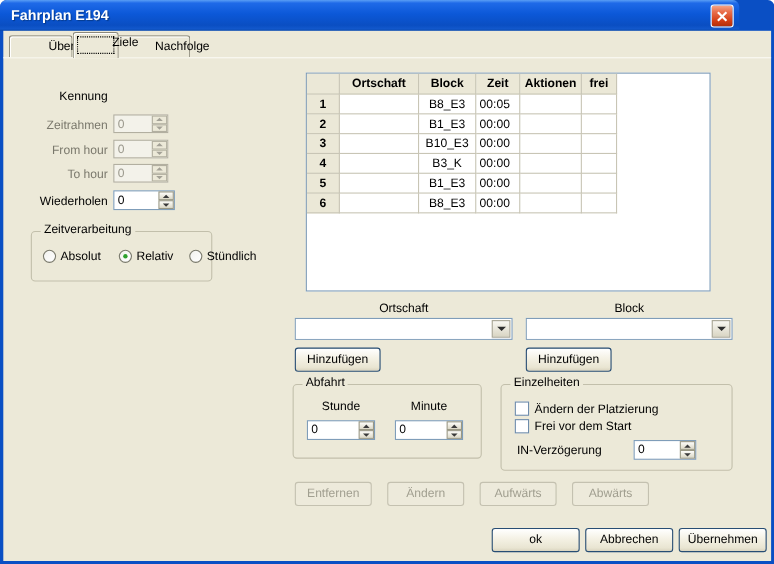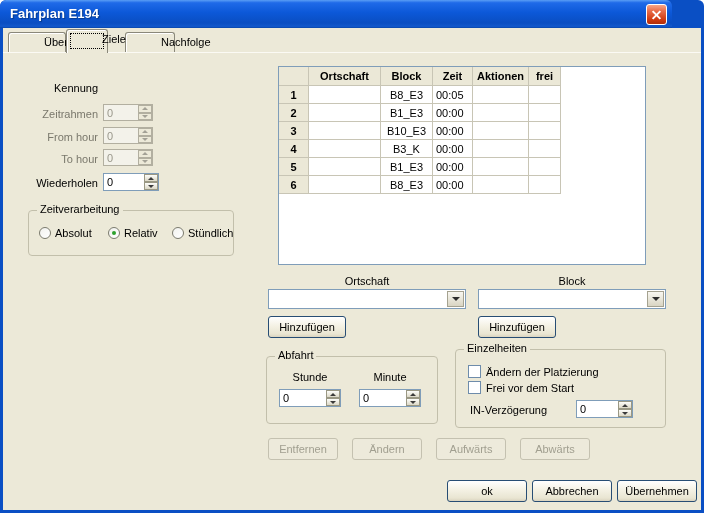--- a/index.html
+++ b/index.html
@@ -90,21 +90,21 @@
   <div class="content">
 
     <div class="pane-top"></div>
     <div class="tab" style="left:5px; width:58px;">
       <span>Übersicht</span>
     </div>
     <div class="tab active" style="left:63px; width:42px;">
       <span>Ziele</span>
       <div class="focus-rect"></div>
     </div>
-    <div class="tab" style="left:122px; width:50px;">
+    <div class="tab" style="left:102px; width:68px;">
       <span>Nachfolge</span>
     </div>
 
     <div class="lbl rlbl" style="left:20px; top:54px; width:75px;">Kennung</div>
 
     <div class="lbl rlbl dim" style="left:10px; top:80px; width:85px;">Zeitrahmen</div>
     <div class="spin disabled" style="left:100px; top:76px; width:50px; height:17px;">
       <input class="spin-val" disabled="" value="0" style="">
       <div class="spin-btns">
         <div class="sbtn">
@@ -148,21 +148,21 @@
       <div class="spin-btns">
         <div class="sbtn">
             <i class="arr-up"></i>
           </div>
         <div class="sbtn">
             <i class="arr-dn"></i>
           </div>
       </div>
     </div>
 
-    <div class="group" style="left:25px; top:182px; width:206px; height:46px;">
+    <div class="group" style="left:25px; top:182px; width:165px; height:46px;">
       <span class="gcap">Zeitverarbeitung</span>
       <div class="radio" style="left:10px; top:16px;"></div>
       <span class="lbl" style="left:26px; top:16px;">Absolut</span>
       <div class="radio checked" style="left:79px; top:16px;"></div>
       <span class="lbl" style="left:95px; top:16px;">Relativ</span>
       <div class="radio" style="left:143px; top:16px;"></div>
       <span class="lbl" style="left:159px; top:16px;">Stündlich</span>
     </div>
 
     <div class="gridbox">
@@ -240,21 +240,21 @@
     <div class="combo" style="left:475px; top:261px; width:188px;">
       <input class="spin-val" style="border: none; width: 168px; height: 18px;" value="">
       <div class="combo-btn">
         <i class="tri-dn"></i>
       </div>
     </div>
 
     <div class="btn" style="left:265px; top:288px; width:78px; height:22px;">Hinzufügen</div>
     <div class="btn" style="left:475px; top:288px; width:78px; height:22px;">Hinzufügen</div>
 
-    <div class="group" style="left:263px; top:328px; width:172px; height:68px;">
+    <div class="group" style="left:263px; top:321px; width:172px; height:68px;">
       <span class="gcap">Abfahrt</span>
       <div class="lbl" style="left:12px; top:14px; width:62px; text-align:center;">Stunde</div>
       <div class="lbl" style="left:92px; top:14px; width:62px; text-align:center;">Minute</div>
       <div class="spin" style="left:12px; top:32px; width:62px; height:18px;">
         <input class="spin-val" value="0" style="">
         <div class="spin-btns">
           <div class="sbtn">
               <i class="arr-up"></i>
             </div>
           <div class="sbtn">

